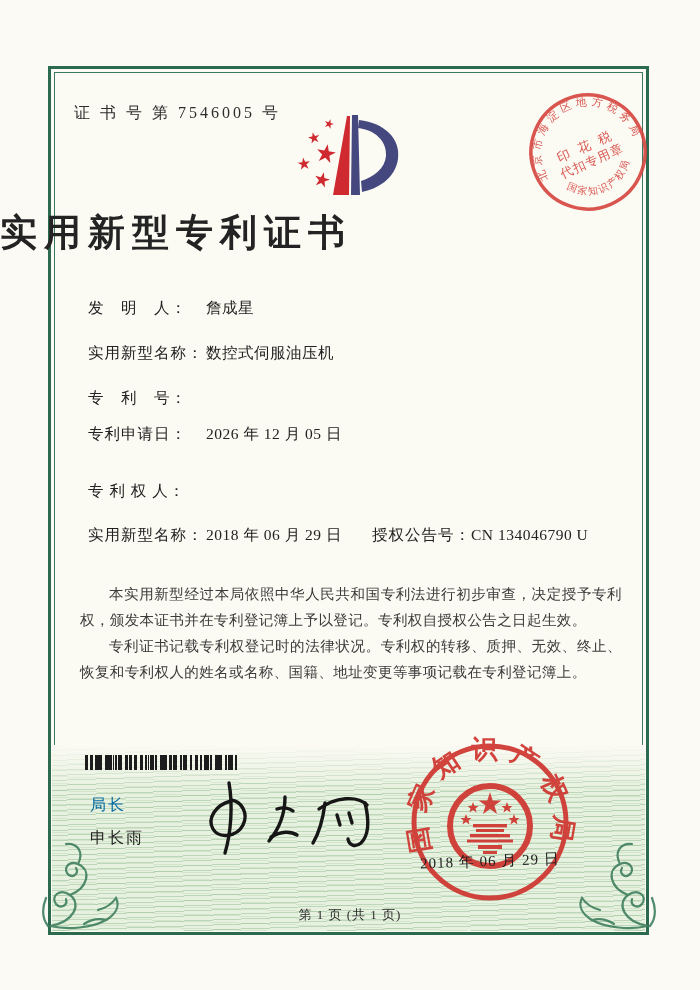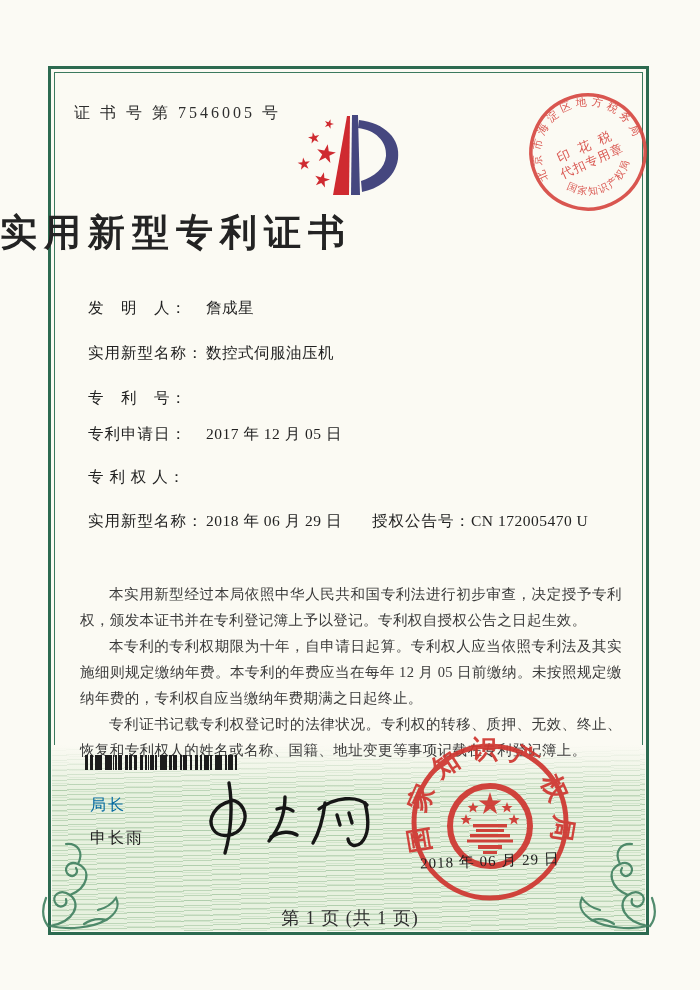--- a/index.html
+++ b/index.html
@@ -41,21 +41,21 @@
     left:0;top:208px;width:604px;text-align:left;
     font-size:37px;font-weight:bold;letter-spacing:7px;color:#232323;
   }
 
   
   .fields{left:88px;top:297px;width:540px;font-size:15.5px;color:#222;}
   .frow{display:flex;align-items:flex-start;line-height:22px;}
   .flabel{flex:0 0 118px;white-space:pre;letter-spacing:1px;}
   .fvalue{white-space:pre-line;letter-spacing:0.5px;}
   .mb1{margin-bottom:23px;} .mb2{margin-bottom:23px;} .mb3{margin-bottom:14px;align-items:flex-end;}
-  .mb4{margin-bottom:21px;} .mb5{margin-bottom:22px;gap:16px;} .mb6{margin-bottom:15px;}
+  .mb4{margin-bottom:35px;} .mb5{margin-bottom:22px;gap:16px;} .mb6{margin-bottom:15px;}
   .grant-row{position:relative;}
   .grant-right{position:absolute;left:284px;top:0;display:flex;}
   .grant-right .flabel{flex:0 0 96px;text-align:center;}
 
   
   .body-text{
     left:80px;top:581px;width:542px;
     font-size:14.5px;line-height:26px;color:#3a3a3a;
     text-align:justify;letter-spacing:0.4px;font-family:Liberation Serif, serif;
   }
@@ -82,21 +82,21 @@
     font-size:15px;color:#1f1f1f;letter-spacing:1px;
     transform:rotate(-2deg);
   }
 
   
   .stamp-svg{left:513px;top:77px;}
 
   
   .footer{
     left:0;top:906px;width:700px;text-align:center;
-    font-size:18px;color:#2e2e2e;letter-spacing:1px;
+    font-size:13px;color:#2e2e2e;letter-spacing:1px;
   }
 
   
   .flourish-l{left:40px;top:838px;}
   .flourish-r{left:562px;top:838px;transform:scaleX(-1);}
 </style>
 </head>
 <body>
 
 <div class="frame">
@@ -170,38 +170,37 @@
   </div>
   <div class="frow mb1">
     <span class="flabel">实用新型名称：</span>
     <span class="fvalue">数控式伺服油压机</span>
   </div>
   <div class="frow mb3">
     <span class="flabel">专　利　号：</span>
   </div>
   <div class="frow mb4">
     <span class="flabel">专利申请日：</span>
-    <span class="fvalue">2017 年 12 月 05 日</span>
+    <span class="fvalue">2026 年 12 月 05 日</span>
   </div>
   <div class="frow mb5">
     <span class="flabel">专 利 权 人：</span>
   </div>
   <div class="frow grant-row">
     <span class="flabel">实用新型名称：</span>
     <span class="fvalue">2018 年 06 月 29 日</span>
     <span class="grant-right">
       <span class="flabel">授权公告号：</span>
-      <span class="fvalue">CN 172005470 U</span>
+      <span class="fvalue">CN 134046790 U</span>
     </span>
   </div>
 </div>
 
 <div class="abs body-text">
   <p>本实用新型经过本局依照中华人民共和国专利法进行初步审查，决定授予专利权，颁发本证书并在专利登记簿上予以登记。专利权自授权公告之日起生效。</p>
-  <p>本专利的专利权期限为十年，自申请日起算。专利权人应当依照专利法及其实施细则规定缴纳年费。本专利的年费应当在每年 12 月 05 日前缴纳。未按照规定缴纳年费的，专利权自应当缴纳年费期满之日起终止。</p>
   <p>专利证书记载专利权登记时的法律状况。专利权的转移、质押、无效、终止、恢复和专利权人的姓名或名称、国籍、地址变更等事项记载在专利登记簿上。</p>
 </div>
 
 <div class="abs barcode"></div>
 
 <div class="abs sig-title">局长</div>
 <div class="abs sig-name">申长雨</div>
 
 <svg class="abs sig-svg" width="200" height="90" viewBox="0 0 200 90">
   <g fill="none" stroke="#161616" stroke-width="3.4" stroke-linecap="round" stroke-linejoin="round">

